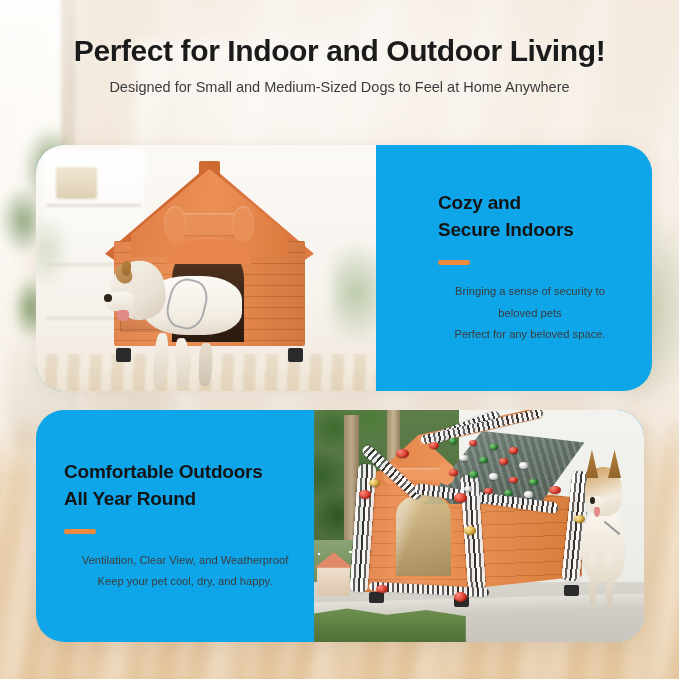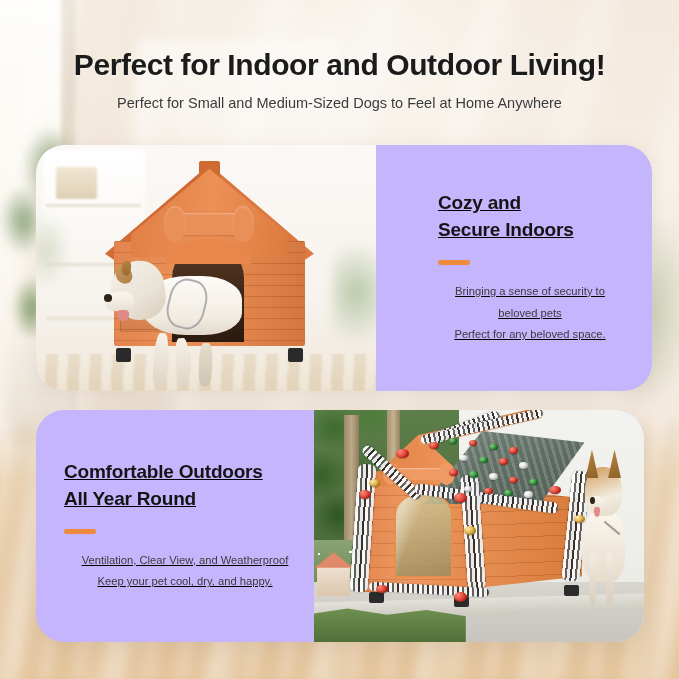--- a/index.html
+++ b/index.html
@@ -83,33 +83,33 @@
   }
   .bg-glow{
     position:absolute;inset:0;
     background:radial-gradient(ellipse 60% 40% at 52% 8%,rgba(255,255,255,.55),rgba(255,255,255,0) 70%);
   }
 
   
   .header{position:absolute;left:0;right:0;top:34px;text-align:center;z-index:5;}
   .title{
     font-size:30px;font-weight:bold;letter-spacing:-.4px;
-    color:#1b1b1b;margin:14px;line-height:1.1;
+    color:#1b1b1b;margin:0;line-height:1.1;
     text-shadow:0 1px 2px rgba(255,255,255,.55);
   }
   .subtitle{
     font-size:14.5px;color:#3b3b3b;margin:12px 0 0;line-height:1.2;
     text-shadow:0 1px 2px rgba(255,255,255,.5);
   }
 
   
   .card{
-    position:absolute;background:#c4b5fd;border-radius:28px;
+    position:absolute;background:#0ea5e9;border-radius:28px;
     box-shadow:0 6px 22px rgba(150,125,100,.17);
-    overflow:hidden;display:flex;z-index:4;text-decoration:underline;
+    overflow:hidden;display:flex;z-index:4;
   }
   #card1{left:36px;top:145px;width:616px;height:246px;}
   #card2{left:36px;top:410px;width:608px;height:232px;flex-direction:row;}
 
   .photo{position:relative;overflow:hidden;flex:0 0 auto;background:#f3efe9;}
   #card1 .photo{width:340px;height:100%;border-radius:28px 0 0 28px;}
   #card2 .photo{width:330px;height:100%;border-radius:0 28px 28px 0;}
 
   .textcol{flex:1 1 auto;display:flex;flex-direction:column;justify-content:center;}
   #card1 .textcol{padding:0 30px 0 62px;}
@@ -470,21 +470,21 @@
   <div class="bg-plant"></div>
   <div class="bg-pot"></div>
   <div class="bg-chair"></div>
   <div class="bg-floor"></div>
   <div class="bg-streaks"></div>
   <div class="bg-glow"></div>
 </div>
 
 <div class="header">
   <h1 class="title">Perfect for Indoor and Outdoor Living!</h1>
-  <p class="subtitle">Perfect for Small and Medium-Sized Dogs to Feel at Home Anywhere</p>
+  <p class="subtitle">Designed for Small and Medium-Sized Dogs to Feel at Home Anywhere</p>
 </div>
 
 <div class="card" id="card1">
 
   <div class="photo">
     <div class="p1-bg"></div>
     <div class="p1-shelfunit"></div>
     <div class="p1-shelf a"></div>
     <div class="p1-shelf b"></div>
     <div class="p1-shelf c"></div>

